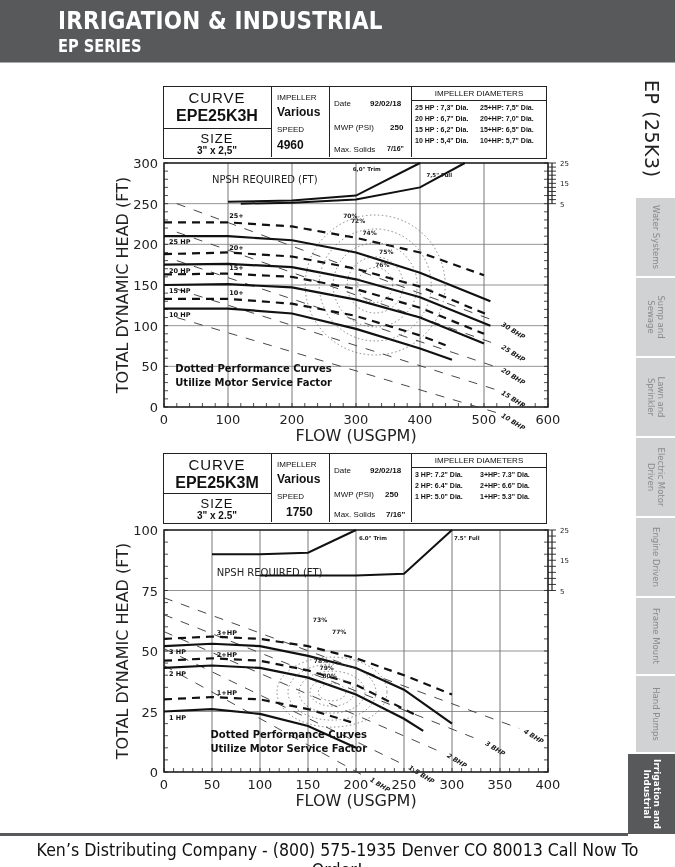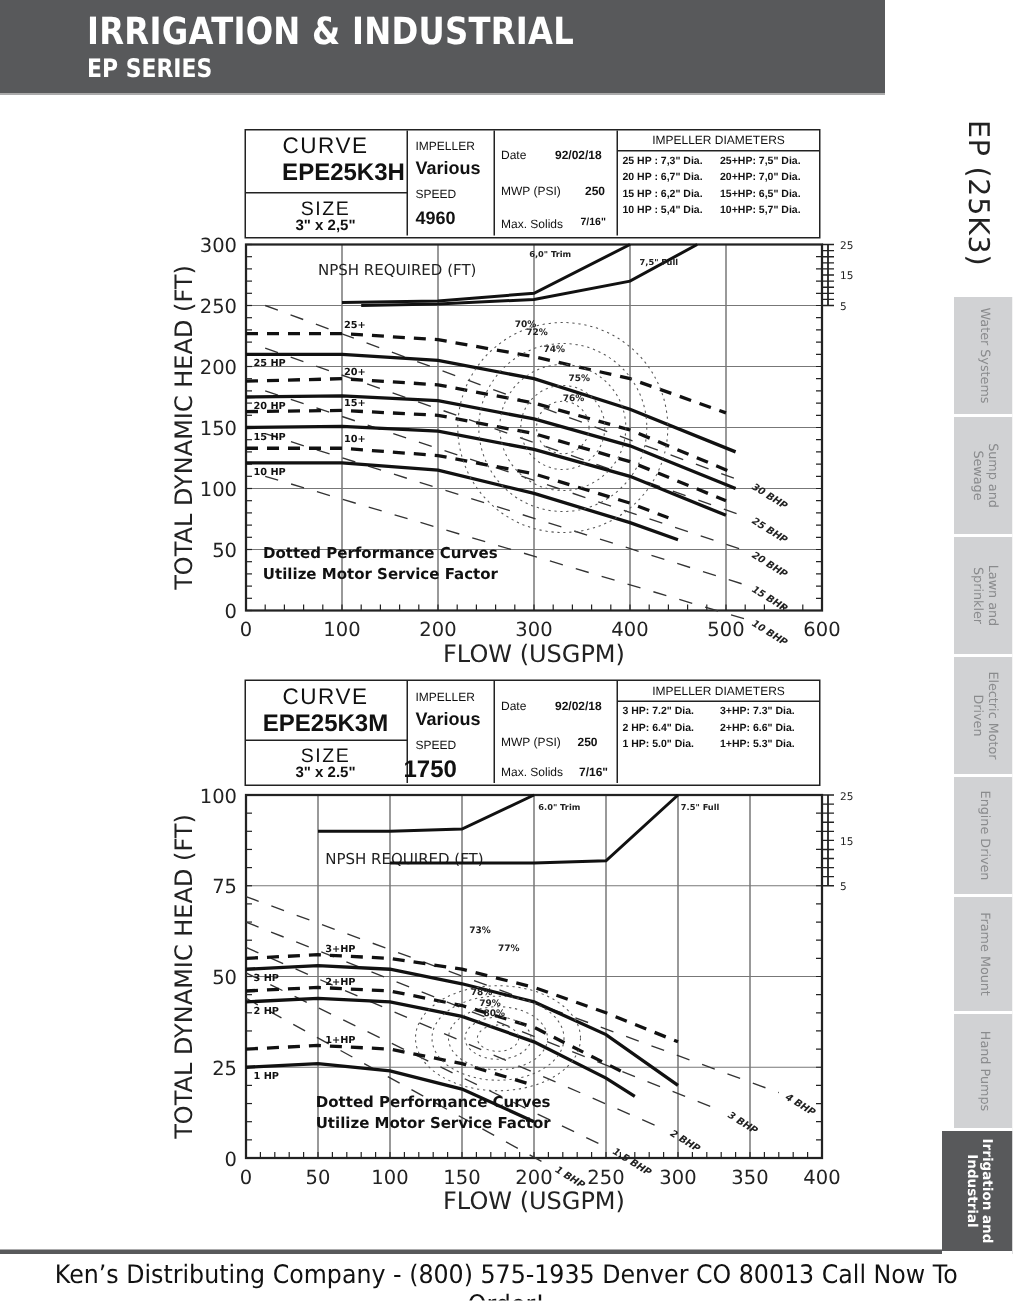--- a/index.html
+++ b/index.html
@@ -1,19 +1,19 @@
 <!DOCTYPE html>
 <html><head>
 <meta charset="utf-8">
 <style>
   * { box-sizing: border-box; margin: 0; padding: 0; }
   html, body { width: 675px; height: 867px; background: #ffffff; overflow: hidden; }
   body { position: relative; font-family: "Liberation Sans", sans-serif; color: #111; }
 
-  .header { position: absolute; left: 0; top: 0; width: 590px; height: 63px; background: #58595b; border-bottom: 1px solid #aaa; }
+  .header { position: absolute; left: 0; top: 0; width: 675px; height: 63px; background: #58595b; border-bottom: 1px solid #aaa; }
   .header .title { position: absolute; left: 58px; top: 6px; font-size: 25px; font-weight: bold; color: #fff; letter-spacing: 0.2px; font-family: "DejaVu Sans", sans-serif; transform: scaleX(0.86); transform-origin: left; }
   .header .subtitle { position: absolute; left: 58px; top: 36px; font-size: 17px; font-weight: bold; color: #fff; font-family: "DejaVu Sans", sans-serif; transform: scaleX(0.86); transform-origin: left; }
 
   .side-label { position: absolute; left: 630px; top: 80px; width: 40px; height: 110px; }
   .side-label span { position: absolute; left: 22px; top: 0; transform-origin: left top; transform: rotate(90deg) translateY(-50%); white-space: nowrap; font-size: 19px; color: #222; font-family: "DejaVu Sans", sans-serif; letter-spacing: 0.5px; }
 
   .tab { position: absolute; left: 636px; width: 39px; background: #d1d2d4; border-bottom: 2px solid #fff; }
   .tab span { position: absolute; left: 50%; top: 50%; transform: translate(-50%,-50%) rotate(90deg); white-space: nowrap; font-size: 8.5px; color: #8a8b8d; text-align: center; line-height: 10px; font-family: "DejaVu Sans", sans-serif; }
   .tab.active { background: #58595b; left: 628px; width: 47px; }
   .tab.active span { color: #fff; font-weight: bold; font-size: 9px; }
@@ -61,21 +61,21 @@
     <span>Hand Pumps</span>
   </div>
 <div class="tab active" style="top:754px;height:82px;">
     <span style="white-space:normal;width:75px;">Irrigation and Industrial</span>
   </div>
 
 <div class="infobox" style="left:163px;top:86px;width:384px;height:73px;">
   <div class="ib-cell" style="left:0;top:0;width:108px;height:70px;"></div>
   <div style="position:absolute;left:0;top:41px;width:108px;border-top:1.5px solid #222;"></div>
   <div class="ib-text" style="left:0;width:106px;text-align:center;top:2px;font-size:15px;letter-spacing:1px;">CURVE</div>
-  <div class="ib-text" style="left:12px;width:106px;text-align:center;top:20px;font-size:16px;font-weight:bold;">EPE25K3H</div>
+  <div class="ib-text" style="left:0;width:106px;text-align:center;top:20px;font-size:16px;font-weight:bold;">EPE25K3H</div>
   <div class="ib-text" style="left:0;width:106px;text-align:center;top:44px;font-size:13px;letter-spacing:1px;">SIZE</div>
   <div class="ib-text" style="left:0;width:106px;text-align:center;top:58px;font-size:10px;font-weight:bold;">3" x 2,5"</div>
 
   <div class="ib-cell" style="left:108px;top:0;width:58px;height:70px;"></div>
   <div class="ib-text" style="left:113px;top:6px;font-size:8px;">IMPELLER</div>
   <div class="ib-text" style="left:113px;top:18px;font-size:12px;font-weight:bold;">Various</div>
   <div class="ib-text" style="left:113px;top:38px;font-size:8px;">SPEED</div>
   <div class="ib-text" style="left:113px;top:51px;font-size:12px;font-weight:bold;">4960</div>
 
   <div class="ib-cell" style="left:166px;top:0;width:82px;height:70px;"></div>
@@ -103,21 +103,21 @@
   <div style="position:absolute;left:0;top:39px;width:108px;border-top:1.5px solid #222;"></div>
   <div class="ib-text" style="left:0;width:106px;text-align:center;top:2px;font-size:15px;letter-spacing:1px;">CURVE</div>
   <div class="ib-text" style="left:0;width:106px;text-align:center;top:20px;font-size:16px;font-weight:bold;">EPE25K3M</div>
   <div class="ib-text" style="left:0;width:106px;text-align:center;top:42px;font-size:13px;letter-spacing:1px;">SIZE</div>
   <div class="ib-text" style="left:0;width:106px;text-align:center;top:56px;font-size:10px;font-weight:bold;">3" x 2.5"</div>
 
   <div class="ib-cell" style="left:108px;top:0;width:58px;height:68px;"></div>
   <div class="ib-text" style="left:113px;top:6px;font-size:8px;">IMPELLER</div>
   <div class="ib-text" style="left:113px;top:18px;font-size:12px;font-weight:bold;">Various</div>
   <div class="ib-text" style="left:113px;top:38px;font-size:8px;">SPEED</div>
-  <div class="ib-text" style="left:105px;top:51px;font-size:16px;font-weight:bold;">1750</div>
+  <div class="ib-text" style="left:122px;top:51px;font-size:12px;font-weight:bold;">1750</div>
 
   <div class="ib-cell" style="left:166px;top:0;width:82px;height:68px;"></div>
   <div class="ib-text" style="left:170px;top:12px;font-size:8px;">Date</div>
   <div class="ib-text" style="left:206px;top:12px;font-size:8px;font-weight:bold;">92/02/18</div>
   <div class="ib-text" style="left:170px;top:36px;font-size:8px;">MWP (PSI)</div>
   <div class="ib-text" style="left:221px;top:36px;font-size:8px;font-weight:bold;">250</div>
   <div class="ib-text" style="left:170px;top:56px;font-size:8px;">Max. Solids</div>
   <div class="ib-text" style="left:222px;top:56px;font-size:8px;font-weight:bold;">7/16"</div>
 
   <div style="position:absolute;left:248px;top:13px;width:134px;border-top:1.5px solid #222;"></div>

